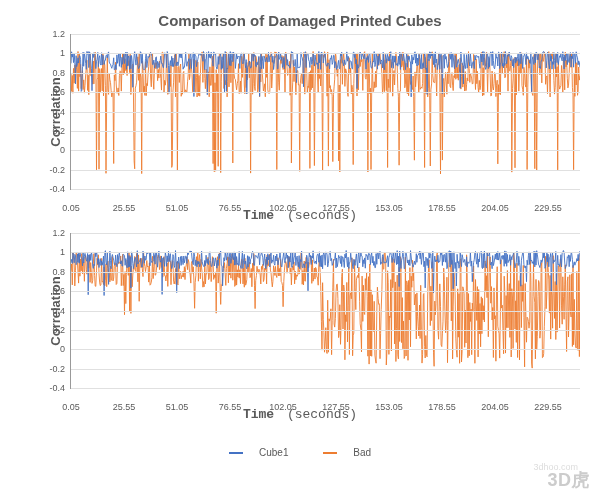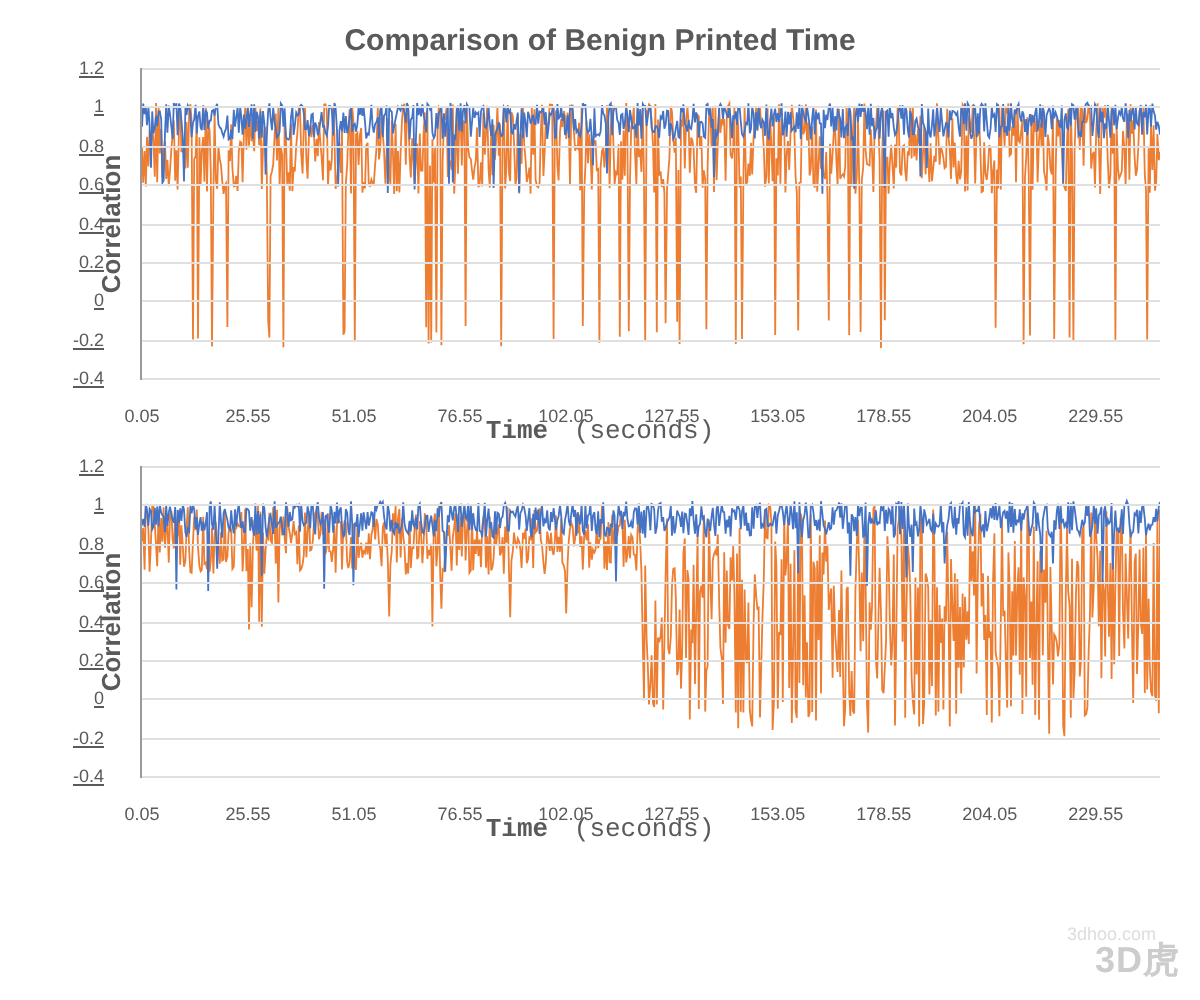--- a/index.html
+++ b/index.html
@@ -54,25 +54,24 @@
   .x-label b { font-weight: bold; margin-right: 5px; }
   .y-ticks {
     position: absolute;
     left: -30px;
     top: 0;
     bottom: 0;
     width: 28px;
   }
   .y-tick {
     position: absolute;
-    right: 17px;
+    right: 4px;
     font-size: 9px;
     color: #5a5a5a;
     transform: translateY(-50%);
-    text-decoration: underline;
   }
   .x-ticks {
     position: absolute;
     left: 0;
     right: 0;
     bottom: -14px;
   }
   .x-tick {
     position: absolute;
     font-size: 9px;
@@ -123,21 +122,21 @@
     right: 22px;
     bottom: 28px;
     font-size: 9px;
     color: #ddd;
   }
 </style>
 </head>
 <body>
 
 <div class="chart-container">
-  <div class="chart-title">Comparison of Benign Printed Time</div>
+  <div class="chart-title">Comparison of Damaged Printed Cubes</div>
   <div class="plot-area">
     <div class="y-label">Correlation</div>
     <div class="y-ticks">
         <div class="y-tick" style="top: 155px;">-0.4</div>
         <div class="y-tick" style="top: 135.625px;">-0.2</div>
         <div class="y-tick" style="top: 116.25px;">0</div>
         <div class="y-tick" style="top: 96.875px;">0.2</div>
         <div class="y-tick" style="top: 77.5px;">0.4</div>
         <div class="y-tick" style="top: 58.125px;">0.6</div>
         <div class="y-tick" style="top: 38.75px;">0.8</div>
@@ -213,16 +212,20 @@
       <div class="grid-line" style="top: 77.5px;"></div>
       <div class="grid-line" style="top: 58.125px;"></div>
       <div class="grid-line" style="top: 38.75px;"></div>
       <div class="grid-line" style="top: 19.375px;"></div>
       <div class="grid-line" style="top: 0px;"></div>
     </div>
   <div class="x-label">
     <b>Time</b>
     <span>(seconds)</span>
   </div>
+  <div class="legend">
+    <span><span class="swatch sw-cube1"></span><span>Cube1</span></span>
+    <span><span class="swatch sw-bad"></span><span>Bad</span></span>
+  </div>
 </div>
 
 <div class="watermark-small">3dhoo.com</div>
 <div class="watermark">3D虎</div>
 
 </body></html>

